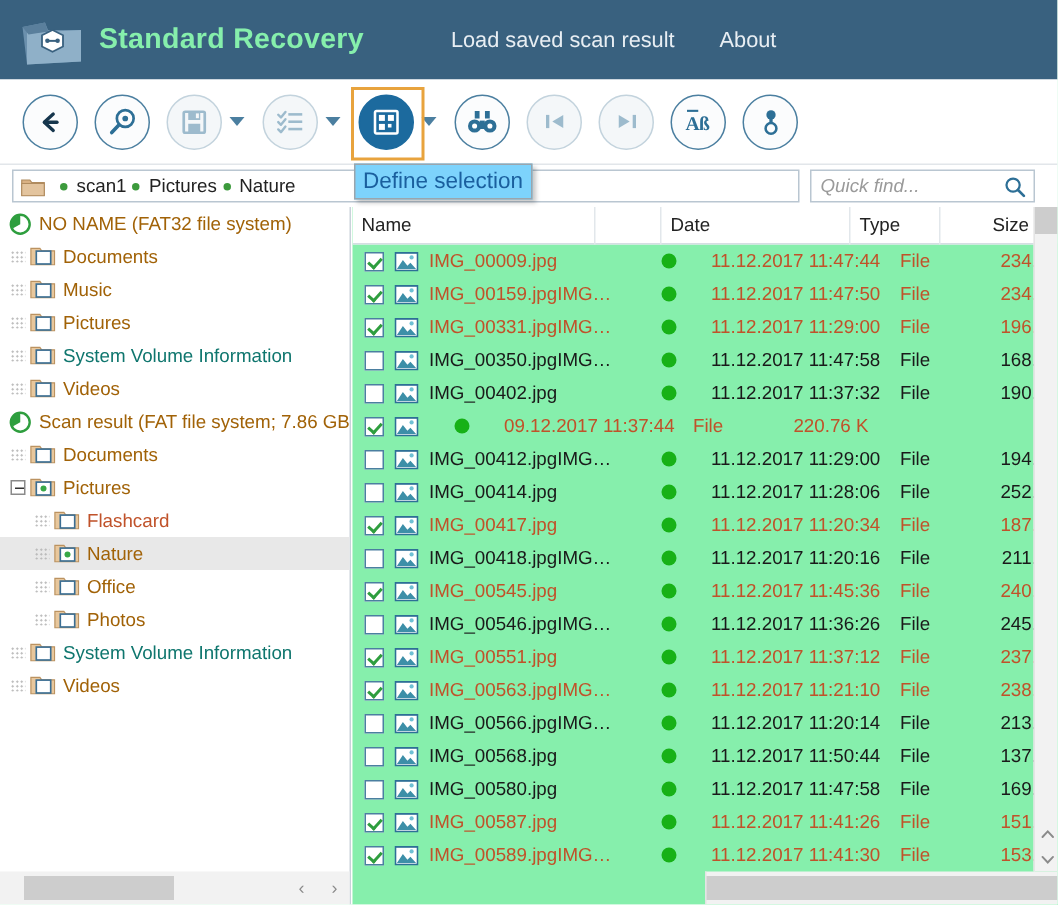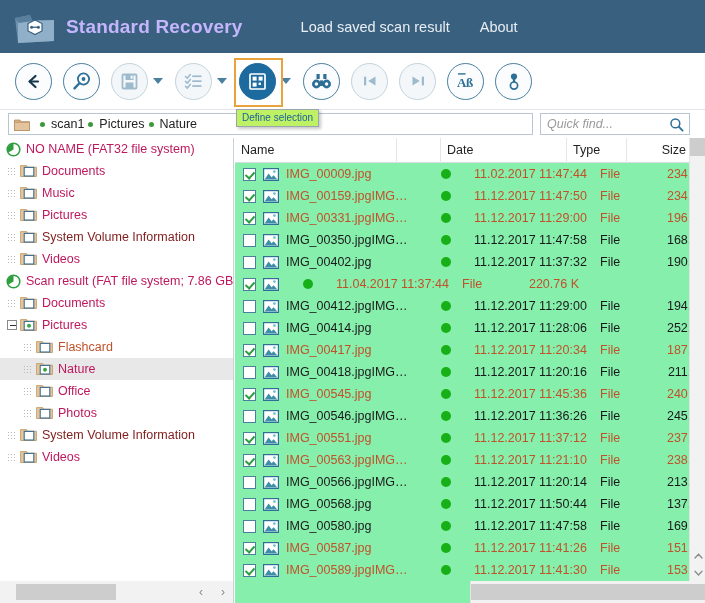--- a/index.html
+++ b/index.html
@@ -29,21 +29,21 @@
     margin-left: 14px;
     width: 42px; height: 38px;
     position: relative;
     flex: 0 0 auto;
   }
   .logo-folder {
     position: absolute; left: 0; top: 4px;
     width: 42px; height: 32px;
   }
   .app-title {
-    color: #c4b5fd;
+    color: #86efac;
     font-size: 19px;
     font-weight: bold;
     margin-left: 10px;
     letter-spacing: .2px;
     white-space: nowrap;
   }
   .menu {
     display: flex; align-items: center;
     margin-left: 58px;
     gap: 30px;
@@ -99,24 +99,24 @@
     cursor: pointer;
   }
   .tb-gap { width: 11px; flex: 0 0 auto; }
   .tb-gap-s { width: 7px; flex: 0 0 auto; }
   .tb-lead { width: 15px; flex: 0 0 auto; }
 
   
   .tooltip {
     position: absolute;
     left: 236px; top: 109px;
-    background: #bef264;
+    background: #7dd3fc;
     border: 1px solid #9aa5ad;
     color: #1a5f9e;
-    font-size: 10px;
+    font-size: 15px;
     padding: 2px 5px 3px 5px;
     white-space: nowrap;
     box-shadow: 2px 2px 3px rgba(0,0,0,.22);
     z-index: 50;
   }
 
   
   .pathrow {
     position: absolute; left: 0; top: 110px;
     width: 705px; height: 28px;
@@ -193,26 +193,26 @@
   .tree-list {
     position: absolute; left: 0; top: 0;
     width: 234px; height: 443px;
     overflow: hidden;
   }
   .tree-row {
     height: 22px;
     display: flex; align-items: center;
     white-space: nowrap;
     font-size: 12.5px;
-    color: #be185d;
+    color: #a16207;
     cursor: pointer;
     padding-left: 4px;
   }
   .tree-row.selected { background: #e8e8e8; }
-  .tree-row.dim { color: #7f1d1d; }
+  .tree-row.dim { color: #0f766e; }
   .tree-row.orange { color: #c0522a; }
   .tw { width: 16px; flex: 0 0 auto; display: flex; align-items: center; justify-content: center; }
   .dots {
     width: 10px; height: 8px;
     background-image: radial-gradient(#b5b5b5 38%, transparent 40%);
     background-size: 3px 3px;
     opacity: .95;
   }
   .expander {
     width: 10px; height: 10px;
@@ -679,21 +679,21 @@
             <span class="cb on"></span>
             <svg viewBox="0 0 16 13" class="img-ico">
               <rect x="0.6" y="0.6" width="14.8" height="11.8" fill="#ffffff" stroke="#2d6f96" stroke-width="1.2"></rect>
               <path d="M1.6 11.4 L5.6 5.4 L8.6 9.2 L10.6 7.2 L14.4 11.4 Z" fill="#3d8fa8"></path>
               <circle cx="11.4" cy="3.6" r="1.4" fill="#6fc0d4"></circle>
             </svg>
             <span class="c-name">IMG_00009.jpg</span>
             <span class="c-dot">
               <span class="gdot" style="background: rgb(23, 177, 23);"></span>
             </span>
-            <span class="c-date">11.02.2017 11:47:44</span>
+            <span class="c-date">11.12.2017 11:47:44</span>
             <span class="c-type">File</span>
             <span class="c-size">234.72 K</span>
           </div>
           <div class="row sel">
             <span class="cb on"></span>
             <svg viewBox="0 0 16 13" class="img-ico">
               <rect x="0.6" y="0.6" width="14.8" height="11.8" fill="#ffffff" stroke="#2d6f96" stroke-width="1.2"></rect>
               <path d="M1.6 11.4 L5.6 5.4 L8.6 9.2 L10.6 7.2 L14.4 11.4 Z" fill="#3d8fa8"></path>
               <circle cx="11.4" cy="3.6" r="1.4" fill="#6fc0d4"></circle>
             </svg>
@@ -753,21 +753,21 @@
           <div class="row sel">
             <span class="cb on"></span>
             <svg viewBox="0 0 16 13" class="img-ico">
               <rect x="0.6" y="0.6" width="14.8" height="11.8" fill="#ffffff" stroke="#2d6f96" stroke-width="1.2"></rect>
               <path d="M1.6 11.4 L5.6 5.4 L8.6 9.2 L10.6 7.2 L14.4 11.4 Z" fill="#3d8fa8"></path>
               <circle cx="11.4" cy="3.6" r="1.4" fill="#6fc0d4"></circle>
             </svg>
             <span class="c-dot">
               <span class="gdot" style="background: rgb(23, 177, 23);"></span>
             </span>
-            <span class="c-date">11.04.2017 11:37:44</span>
+            <span class="c-date">09.12.2017 11:37:44</span>
             <span class="c-type">File</span>
             <span class="c-size">220.76 K</span>
           </div>
           <div class="row">
             <span class="cb"></span>
             <svg viewBox="0 0 16 13" class="img-ico">
               <rect x="0.6" y="0.6" width="14.8" height="11.8" fill="#ffffff" stroke="#2d6f96" stroke-width="1.2"></rect>
               <path d="M1.6 11.4 L5.6 5.4 L8.6 9.2 L10.6 7.2 L14.4 11.4 Z" fill="#3d8fa8"></path>
               <circle cx="11.4" cy="3.6" r="1.4" fill="#6fc0d4"></circle>
             </svg>

